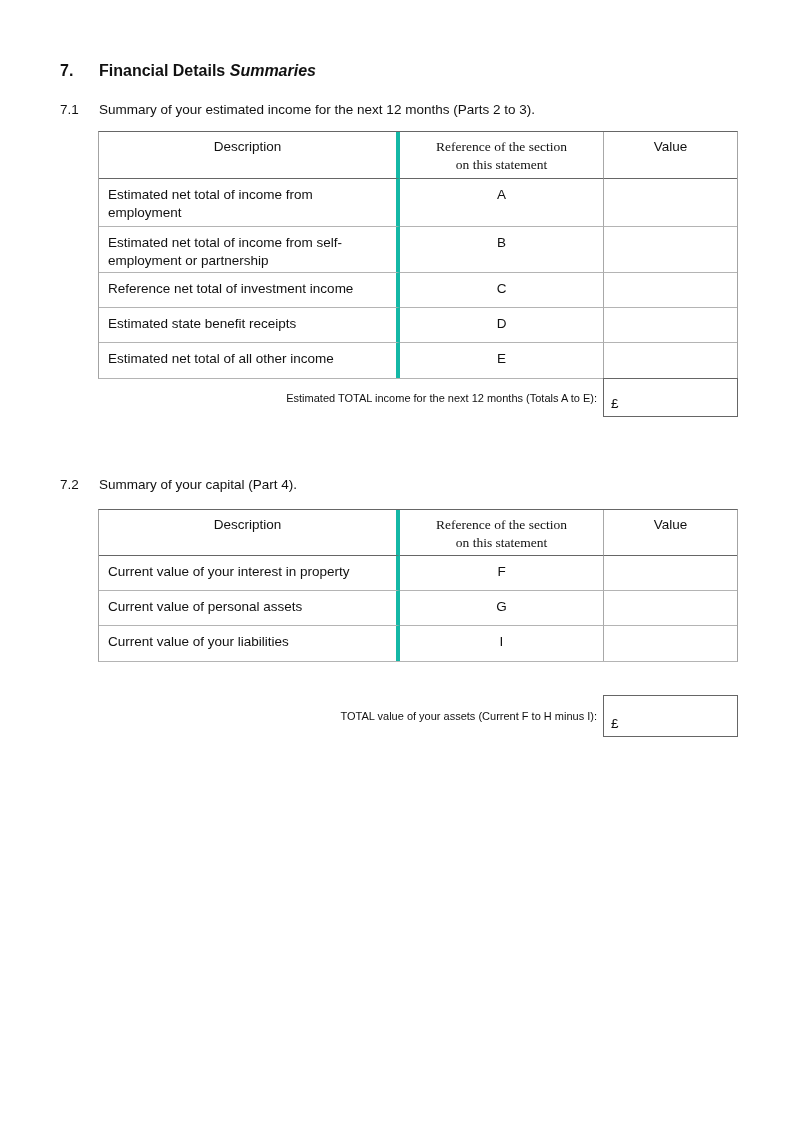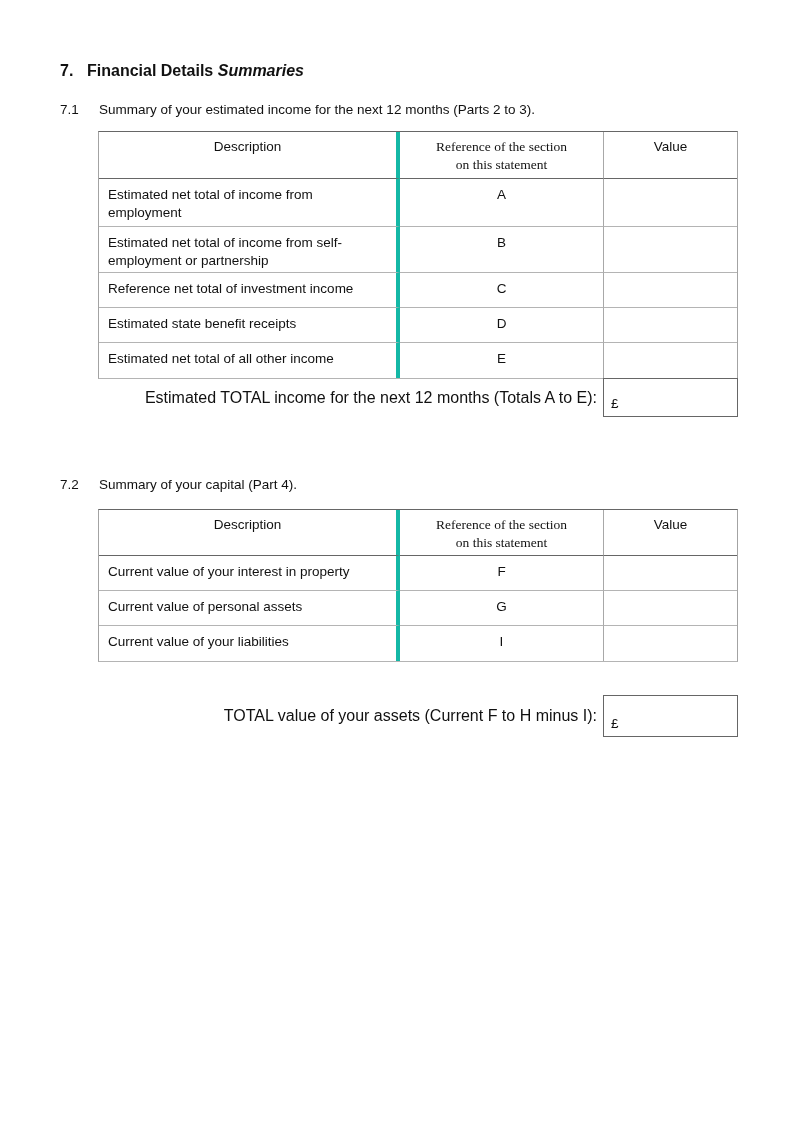--- a/index.html
+++ b/index.html
@@ -8,21 +8,21 @@
     background: #ffffff;
     font-family: "Liberation Sans", sans-serif;
     color: #111;
   }
   * { box-sizing: border-box; }
   .page { position: relative; width: 800px; height: 1130px; background: #fff; overflow: hidden; }
 
   
   .doc-heading { position: absolute; top: 62px; left: 0; font-size: 16px; font-weight: bold; }
   .doc-heading .num { position: absolute; left: 60px; white-space: nowrap; }
-  .doc-heading .title { position: absolute; left: 87px; white-space: nowrap; }
+  .doc-heading .title { position: absolute; left: 99px; white-space: nowrap; }
   .doc-heading .title .italic { font-style: italic; }
 
   
   .section-line { position: absolute; left: 0; font-size: 13.5px; }
   .section-line .num { position: absolute; left: 60px; white-space: nowrap; }
   .section-line .title { position: absolute; left: 99px; white-space: nowrap; }
   .sec-71 { top: 102px; }
   .sec-72 { top: 477px; }
 
   
@@ -40,21 +40,21 @@
   .c-val  { width: 133px; }
   .tr-head .td { border-bottom: 1px solid #666; justify-content: center; text-align: center; padding: 6px 4px 0 4px; align-items: flex-start; }
   .tr-body .td { border-bottom: 1px solid #b4b4b4; }
   .tr-last .td { border-bottom: none; }
   .ref-2line span { display: block; font-family: Liberation Serif, serif; }
 
   
   .total-label {
     position: absolute; left: 98px; width: 501px;
     display: flex; justify-content: flex-end; align-items: center;
-    font-size: 16px; white-space: nowrap; padding-right: 2px;
+    font-size: 11px; white-space: nowrap; padding-right: 2px;
   }
   .total-box {
     position: absolute; left: 603px; width: 135px;
     border: 1px solid #666; background: #fff;
     display: flex; align-items: flex-end; padding: 0 0 5px 7px;
     font-size: 13.5px;
   }
   .tot-1 { top: 378px; height: 39px; }
   .tot-2 { top: 695px; height: 42px; }
 </style>

